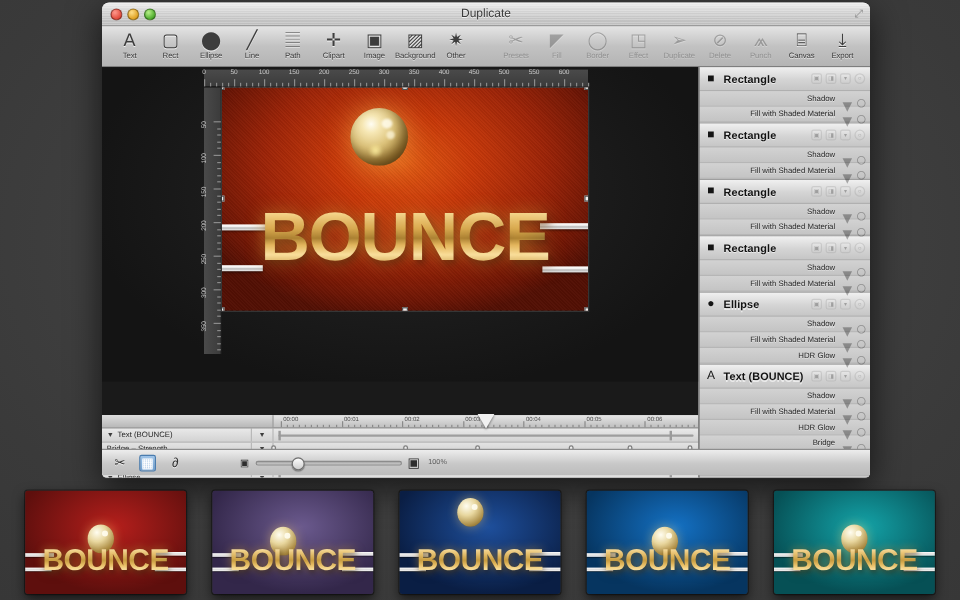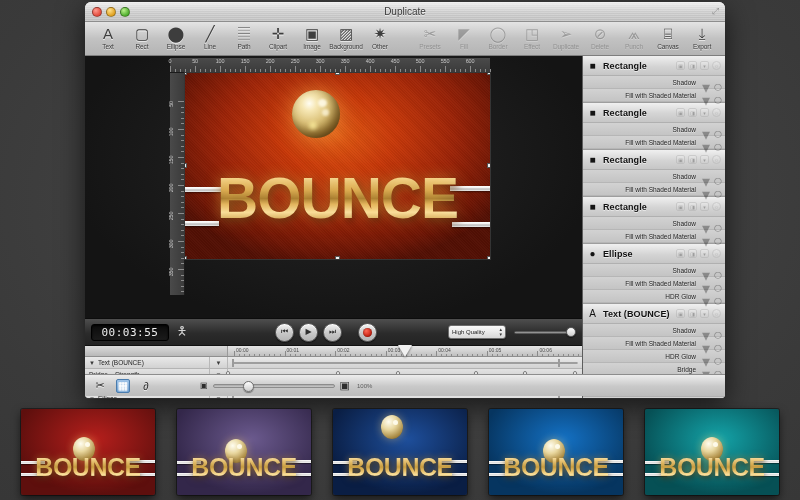--- a/index.html
+++ b/index.html
@@ -644,44 +644,20 @@
                 <div class="sel-handle" style="left: 100%; top: 0px; margin-left: -3px; margin-top: -3px;"></div>
                 <div class="sel-handle" style="left: 0px; top: 50%; margin-left: -3px; margin-top: -3px;"></div>
                 <div class="sel-handle" style="left: 100%; top: 50%; margin-left: -3px; margin-top: -3px;"></div>
                 <div class="sel-handle" style="left: 0px; top: 100%; margin-left: -3px; margin-top: -3px;"></div>
                 <div class="sel-handle" style="left: 50%; top: 100%; margin-left: -3px; margin-top: -3px;"></div>
                 <div class="sel-handle" style="left: 100%; top: 100%; margin-left: -3px; margin-top: -3px;"></div>
               </div>
           </div>
         </div>
 
-        <div id="transport">
-          <div id="timecode">00:03:55</div>
-          <div class="tc-ico">🯅</div>
-
-          <div class="pbgroup">
-            <div class="pbtn">⏮</div>
-            <div class="pbtn">▶</div>
-            <div class="pbtn">⏭</div>
-            <div class="pbtn rec">
-                <div class="dot"></div>
-              </div>
-          </div>
-
-          <div class="tr-right">
-            <div id="quality">
-              <span>High Quality</span>
-              <span class="qarrows">▴<br>▾</span>
-            </div>
-            <div class="zslider">
-              <div class="ztrack"></div>
-                <div class="zknob"></div>
-            </div>
-          </div>
-        </div>
 
         <div id="timeline">
           <div id="tl-ruler">
             <div class="label-gap"></div>
             <div id="playhead" style="left: 313px;">
                 <div class="chev"></div>
               </div>
           <div class="tl-num" style="left: 149px;">00:00</div>
               <div class="tl-tick" style="left: 149px; height: 5px;"></div>
               <div class="tl-tick" style="left: 154.057px; height: 2px;"></div>

